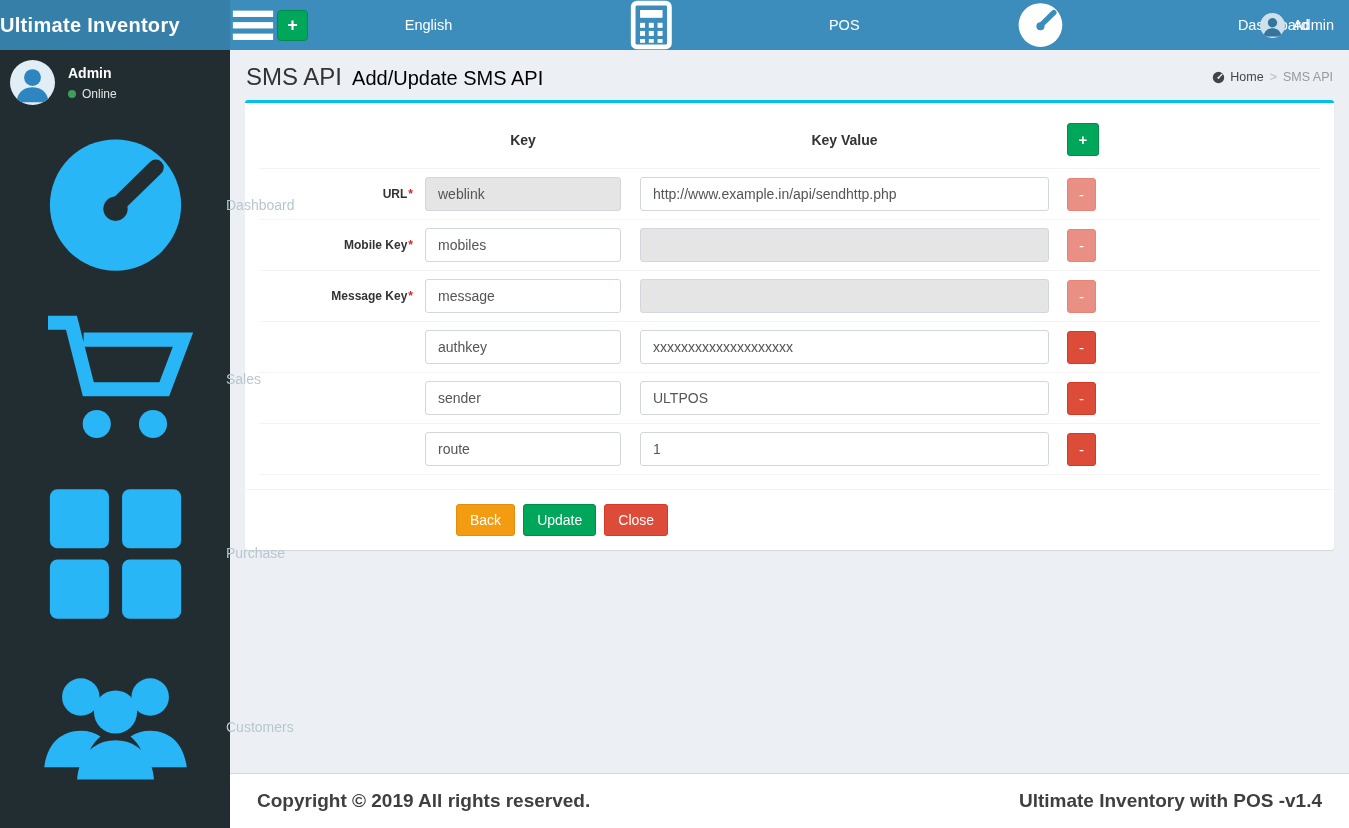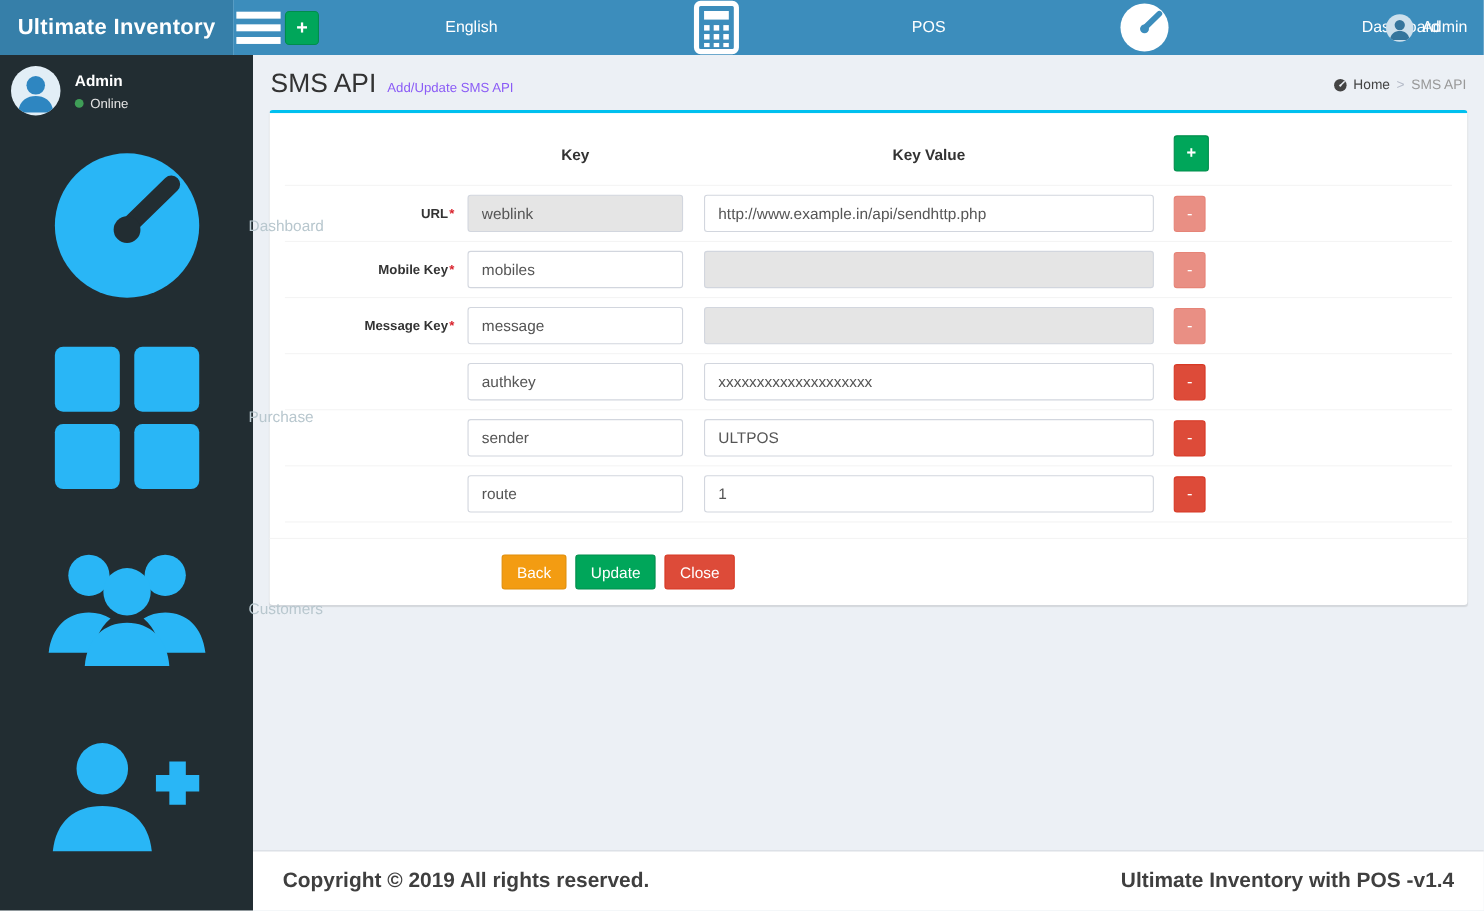--- a/index.html
+++ b/index.html
@@ -2,22 +2,22 @@
 <html><head>
 <meta charset="utf-8">
 <style>
   * { box-sizing: border-box; margin: 0; padding: 0; }
   html,body { background:#ecf0f5; }
   body { font-family:"Liberation Sans", sans-serif; }
   .app { position:relative; width:1349px; height:828px; overflow:hidden; background:#ecf0f5; }
 
   
   .main-header { display:flex; height:50px; }
-  .logo { width:212px; height:50px; background:#367fa9; color:#fff; font-size:20px; font-weight:bold;
-          display:flex; align-items:center; justify-content:center; letter-spacing:.3px; }
+  .logo { width:230px; height:50px; background:#367fa9; color:#fff; font-size:20px; font-weight:bold;
+          display:flex; align-items:center; justify-content:flex-start; letter-spacing:.3px; }
   .navbar { flex:1; background:#3c8dbc; display:flex; align-items:center; }
   .hamburger { width:46px; height:50px; display:flex; align-items:center; justify-content:center;
                color:#fff; background:transparent; border:none; cursor:pointer; }
   .btn-add-top { width:31px; height:31px; margin-left:1px; background:#00a65a; border:1px solid #008d4c;
                  border-radius:4px; color:#fff; font-size:18px; font-weight:bold; line-height:1;
                  display:flex; align-items:center; justify-content:center; cursor:pointer; }
   .nav-spacer { flex:1; }
   .nav-item { height:50px; padding:0 15px; display:flex; align-items:center; gap:8px;
               color:#fff; font-size:14.5px; cursor:pointer; text-decoration:none; }
   .nav-item .icon { --hole:#3c8dbc; }
@@ -43,21 +43,21 @@
   .sidebar-menu a .mi { color:#29b6f6; }
   .chev { margin-left:auto; width:11px; height:11px; color:#b8c7ce; }
 
   
   .right-col { margin-left:230px; height:778px; display:flex; flex-direction:column;gap:23px; }
   .content-wrapper { flex:1; background:#ecf0f5; padding:13px 15px 0 15px; overflow:hidden; }
 
   .content-header { display:flex; align-items:center; justify-content:space-between; padding:0 1px 9px 1px; }
   .page-title { display:flex; align-items:baseline; gap:10px; }
   .page-title h1 { font-size:24px; font-weight:500; color:#333; }
-  .page-title small { font-size:12px; color:#8b5cf6; }
+  .page-title small { font-size:20px; color:#000000; }
   .breadcrumb { display:flex; align-items:center; gap:6px; font-size:12.5px; }
   .breadcrumb .home { display:flex; align-items:center; gap:5px; color:#444; text-decoration:none; cursor:pointer; }
   .breadcrumb .home .icon { --hole:#ecf0f5; width:13px; height:13px; }
   .breadcrumb .sep { color:#b5bbc8; }
   .breadcrumb .current { color:#999; }
 
   
   .box { background:#fff; border-top:3px solid #00c0ef; border-radius:3px; box-shadow:0 1px 1px rgba(0,0,0,.1); }
   .box-body { padding:6px 14px 14px 14px; }
 
@@ -269,20 +269,31 @@
           <a>
         <svg class="icon mi">
               <use href="#i-speedo"></use>
             </svg>
         <span>Dashboard</span>
           </a>
         </li>
       <li>
           <a>
         <svg class="icon mi">
+              <use href="#i-cart"></use>
+            </svg>
+        <span>Sales</span>
+        <svg class="chev">
+              <use href="#i-chevL"></use>
+            </svg>
+          </a>
+        </li>
+      <li>
+          <a>
+        <svg class="icon mi">
               <use href="#i-grid"></use>
             </svg>
         <span>Purchase</span>
         <svg class="chev">
               <use href="#i-chevL"></use>
             </svg>
           </a>
         </li>
       <li>
           <a>

